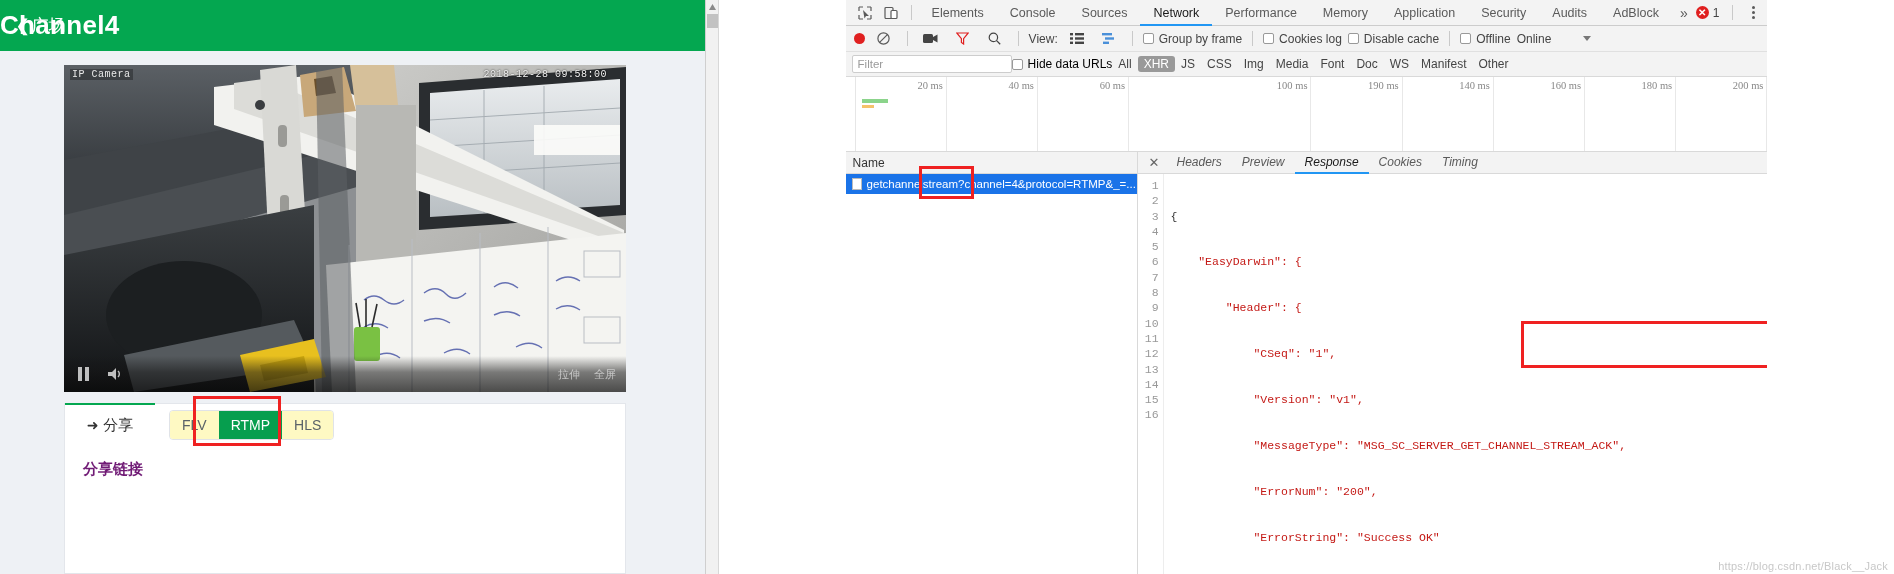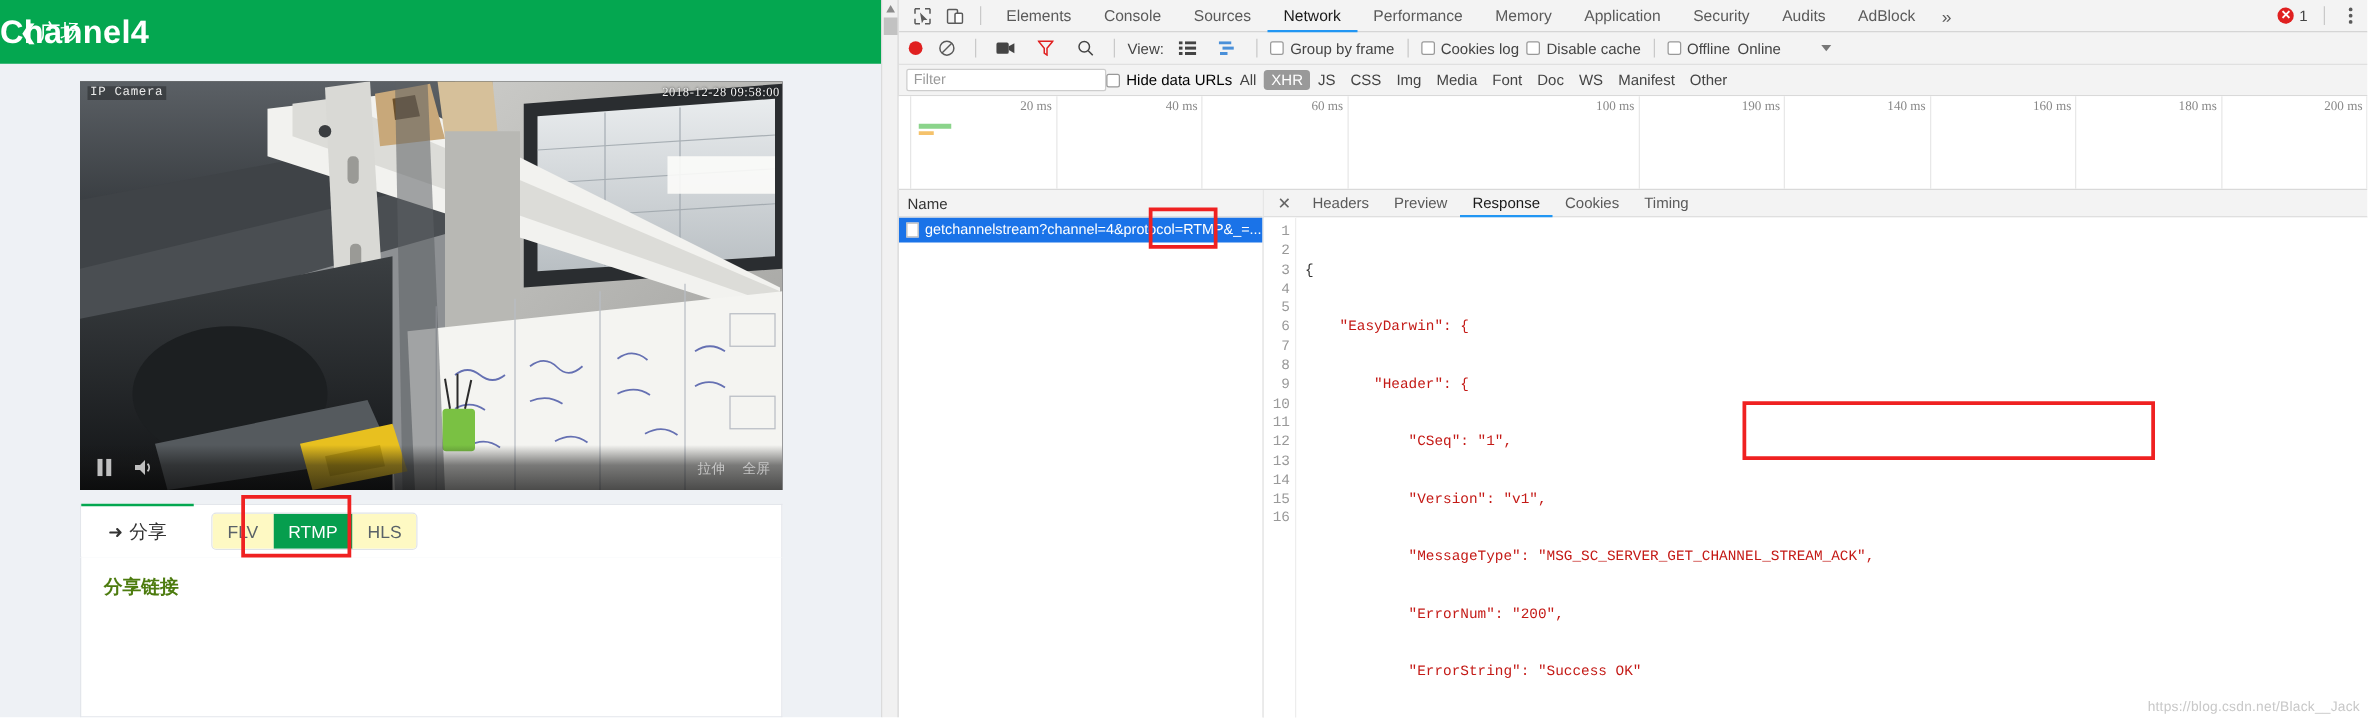--- a/index.html
+++ b/index.html
@@ -28,21 +28,21 @@
 
   
   .video-wrap { margin: 14px 64px 0 64px; width: 562px; height: 327px; position: relative;
                 background:#2b2b2b; overflow:hidden; }
   .vid-canvas { position:absolute; inset:0; }
   .vid-osd-left {
     position:absolute; left:6px; top:4px; font-family:"Liberation Mono", monospace;
     font-size:10px; color:#e9e9e9; background:rgba(0,0,0,.30); padding:0 2px; letter-spacing:.5px;
   }
   .vid-osd-right {
-    position:absolute; right:2px; top:4px; font-family:Liberation Serif, serif;
+    position:absolute; right:19px; top:4px; font-family:Liberation Mono, monospace;
     font-size:10px; color:#f2f2f2; letter-spacing:.5px; text-shadow:0 0 2px #000;
   }
   .vid-controls {
     position:absolute; left:0; right:0; bottom:0; height:36px;
     background: linear-gradient(to bottom, rgba(0,0,0,0) 0%, rgba(20,20,20,.55) 45%, rgba(10,10,10,.72) 100%);
     display:flex; align-items:center; padding:0 10px; gap:14px;
   }
   .ctl-btn { width:18px; height:18px; opacity:.85; display:flex; align-items:center; justify-content:center; }
   .ctl-spacer { flex:1; }
   .ctl-text { color:#d8d8d8; font-size:11px; opacity:.8; }
@@ -66,31 +66,31 @@
   .proto-btn {
     min-width:46px; padding:0 12px; display:flex; align-items:center; justify-content:center;
     font-size:14px; color:#5a6268; background:#fef9c3;
   }
   .proto-btn.active { background:#069e4e; color:#fff; font-weight:normal; }
 
   .share-link-area {
     position:absolute; left:64px; top:446px; width:562px; height:128px;
     background:#fff; border:1px solid #e3e6eb; border-top:none; padding:14px 18px;
   }
-  .share-link-title { font-size:15px; font-weight:bold; color:#4d7c0f; }
+  .share-link-title { font-size:15px; font-weight:bold; color:#701a75; }
 
   
   .anno-rtmp {
     position:absolute; left:193px; top:396px; width:88px; height:50px;
     border:3px solid #ef2121; pointer-events:none;
   }
 
   
   .right { width:1189px; height:574px; background:#fff; position:relative;
-           border-left:1px solid #cfcfcf; display:flex; flex-direction:column; }
+           border-left:1px solid #cfcfcf; display:flex; flex-direction:column;align-items:center; }
 
   .dt-scroll-rail {
     position:absolute; left:0; top:0; width:13px; height:574px; background:#f1f1f1;
     border-right:1px solid #d8d8d8;
   }
   .dt-scroll-arrow {
     position:absolute; left:2px; top:3px; width:9px; height:8px;
   }
   .dt-scroll-thumb {
     position:absolute; left:1px; top:14px; width:11px; height:14px; background:#c2c2c2;
@@ -173,21 +173,21 @@
     background:#1a73e8; color:#fff; font-size:11.5px; white-space:nowrap; overflow:hidden;
   }
   .req-doc-icon { width:10px; height:12px; background:#fff; border:1px solid #bbb; flex:0 0 10px; }
 
   .detail-panel { flex:1; display:flex; flex-direction:column; min-width:0; }
   .detail-tabs {
     height:22px; background:#f3f3f3; border-bottom:1px solid #d9d9d9;
     display:flex; align-items:center; gap:0; flex:0 0 22px; padding-left:4px;
   }
   .dx { padding:0 7px; font-size:13px; color:#666; }
-  .d-tab { padding:0 10px; height:22px; line-height:21px; font-size:12px; color:#5a5a5a; border-bottom:2px solid transparent; }
+  .d-tab { padding:0 10px; height:22px; line-height:21px; font-size:12px; color:#5a5a5a; border-bottom:2px solid transparent;font-style:italic; }
   .d-tab.active { color:#1a1a1a; border-bottom-color:#2196f3; }
 
   .code-view { flex:1; display:flex; font-family:"Liberation Mono", monospace; font-size:11.5px;
                overflow:hidden; background:#fff; position:relative; }
   .gutter {
     width:26px; text-align:right; padding:4px 4px 0 0; color:#999; background:#fff;
     border-right:1px solid #ededed; flex:0 0 26px; line-height:15.3px;
   }
   .code-lines { flex:1; padding:4px 0 0 7px; color:#c41a16; line-height:15.3px; white-space:pre; }
   .code-lines .pun { color:#333; }

